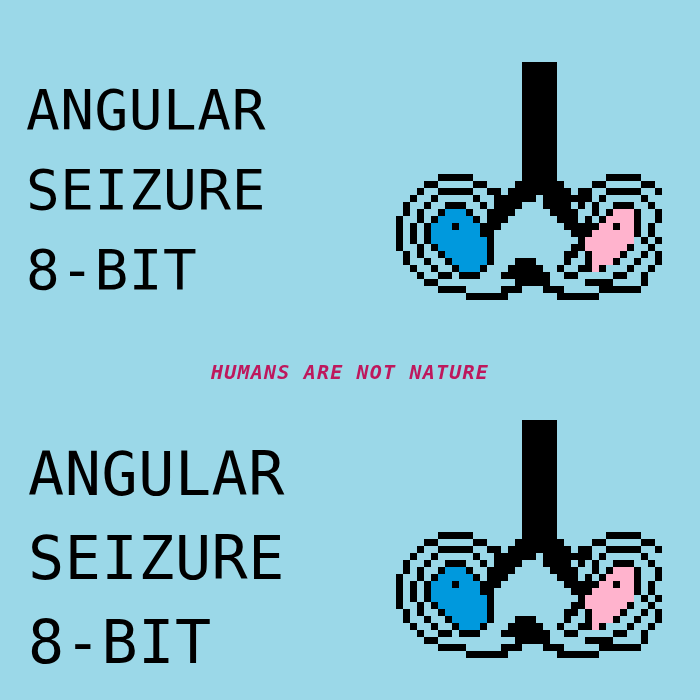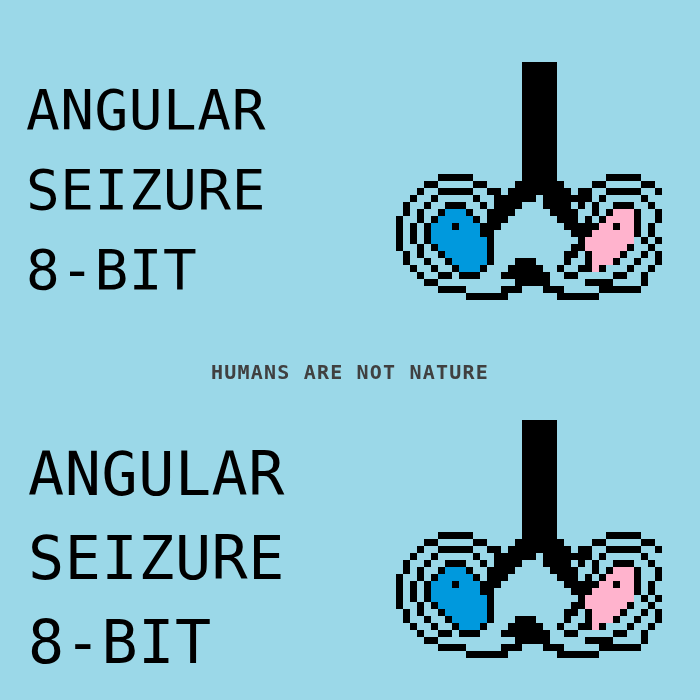--- a/index.html
+++ b/index.html
@@ -255,21 +255,21 @@
           <rect x="105" y="224" width="21" height="7" fill="#000000"></rect>
           <rect x="147" y="224" width="21" height="7" fill="#000000"></rect>
           <rect x="203" y="224" width="42" height="7" fill="#000000"></rect>
           <rect x="70" y="231" width="42" height="7" fill="#000000"></rect>
           <rect x="161" y="231" width="42" height="7" fill="#000000"></rect>
         </svg>
     </div>
 
   </div>
 
-  <div class="tagline" style="color: #404040;">HUMANS ARE NOT NATURE</div>
+  <div class="tagline" style="color: #be185d; font-style: italic;">HUMANS ARE NOT NATURE</div>
 
   <div class="band" id="band-bottom">
   </div>
 
   <div class="title-block" id="title-bottom">
     <div class="title-line" style="color: rgb(0, 0, 0);">ANGULAR</div>
     <div class="title-line" style="color: rgb(0, 0, 0);">SEIZURE</div>
     <div class="title-line" style="color: rgb(0, 0, 0);">8-BIT</div>
   </div>
 

